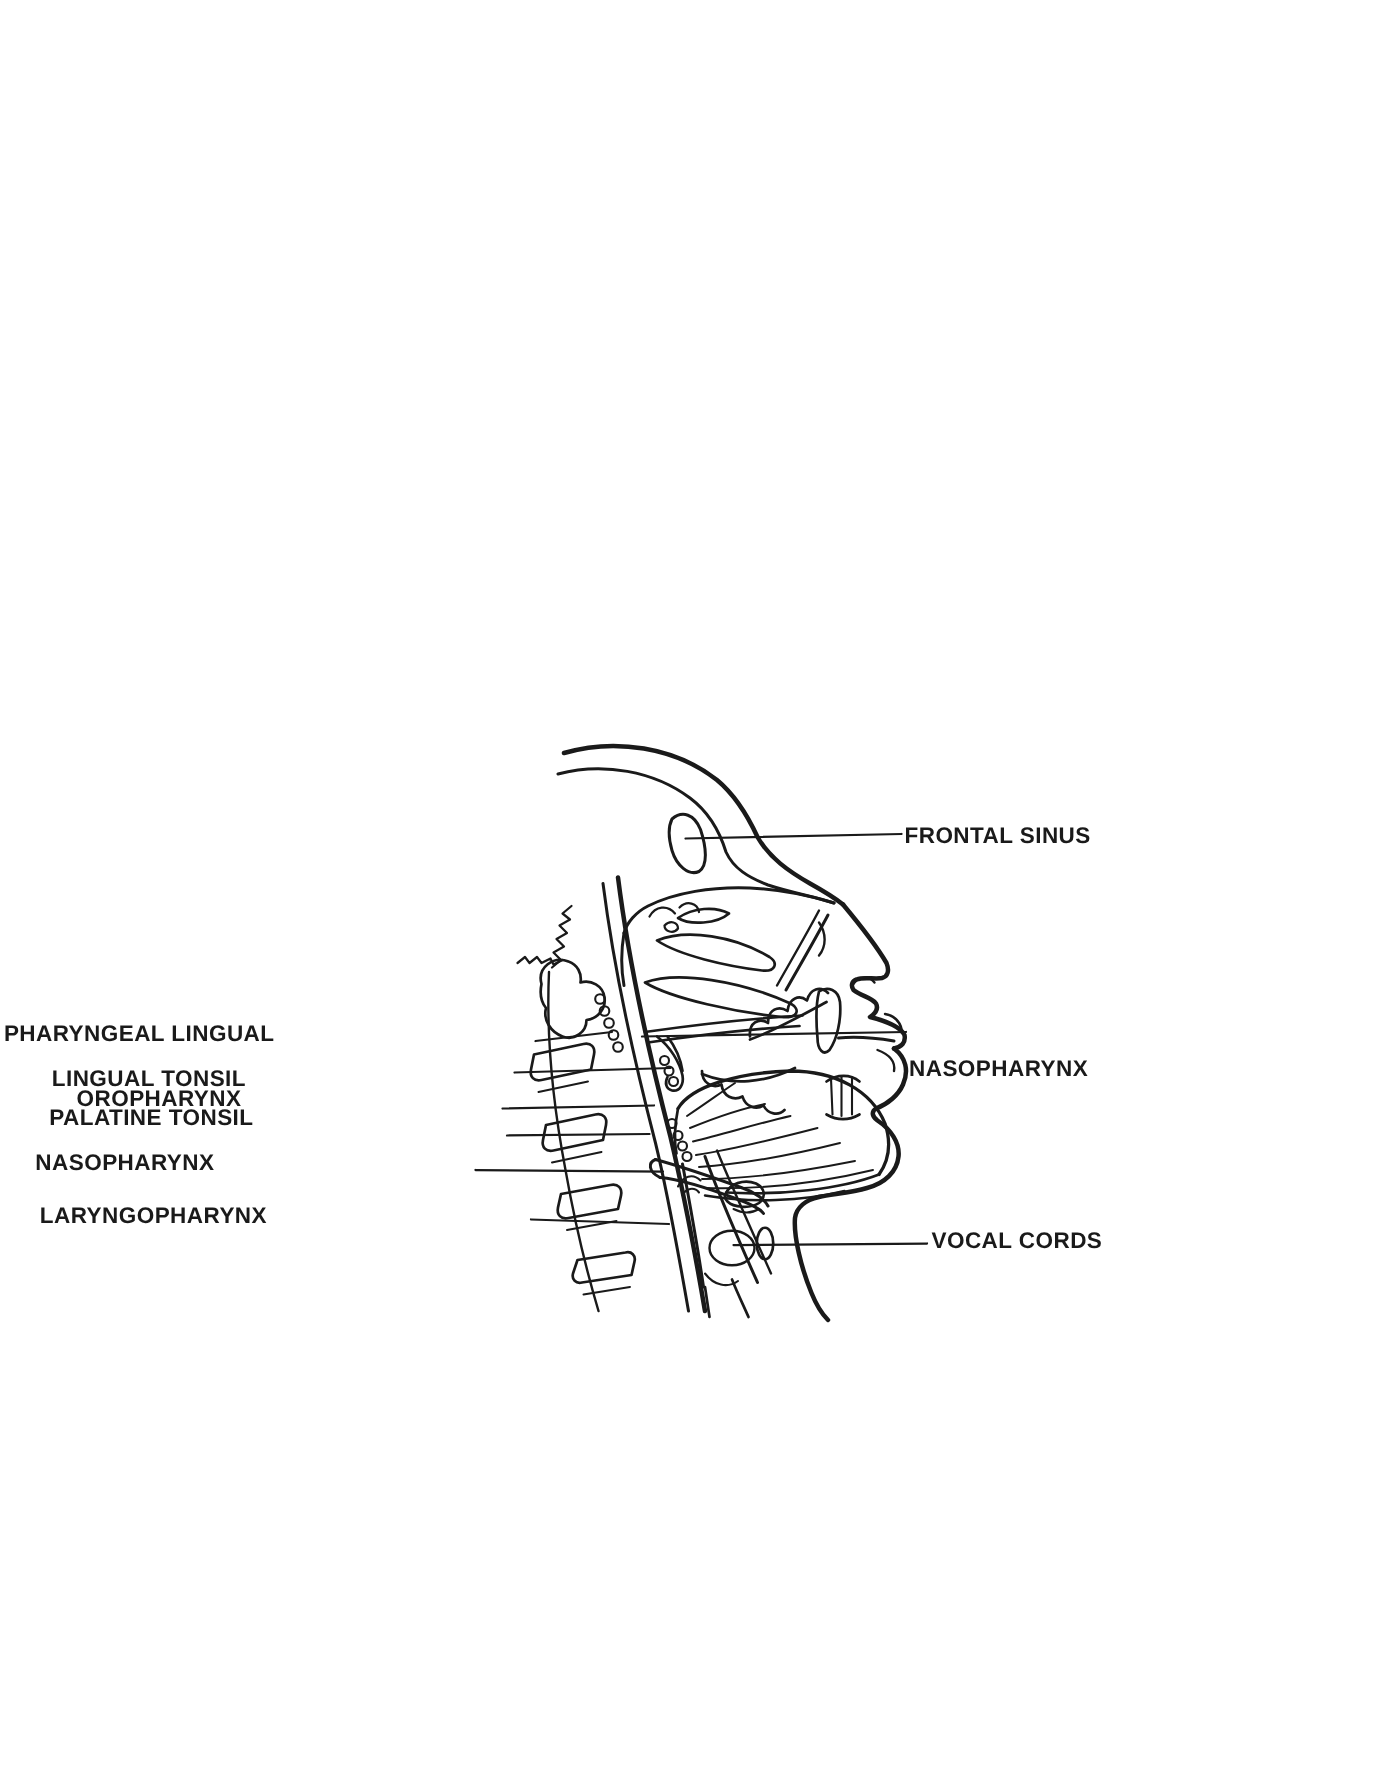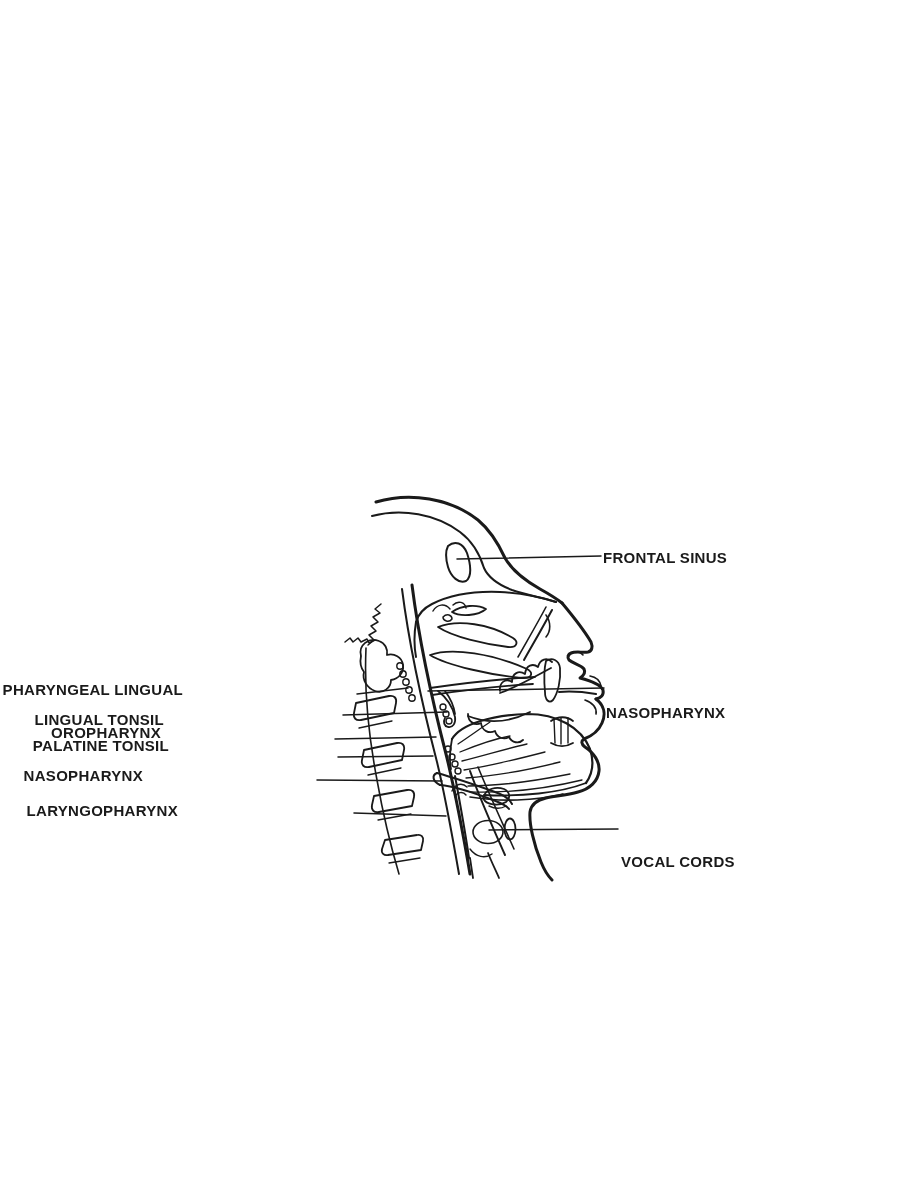--- a/index.html
+++ b/index.html
@@ -181,16 +181,16 @@
     <div class="lbl left-side" style="right:577px; top:738px;">PALATINE TONSIL</div>
 
     <div class="lbl left-side" style="right:585px; top:725px;">OROPHARYNX</div>
 
     <div class="lbl left-side" style="right:582px; top:712px;">LINGUAL TONSIL</div>
 
     <div class="lbl left-side" style="right:603px; top:768px;">NASOPHARYNX</div>
 
     <div class="lbl left-side" style="right:568px; top:803px;padding-left:24px;">LARYNGOPHARYNX</div>
 
-    <div class="lbl right-side" style="left:621px; top:854px;">VOCAL CORDS</div>
+    <div class="lbl right-side" style="left:621px; top:820px;">VOCAL CORDS</div>
 
   </figure>
 </div>
 
 </body></html>

